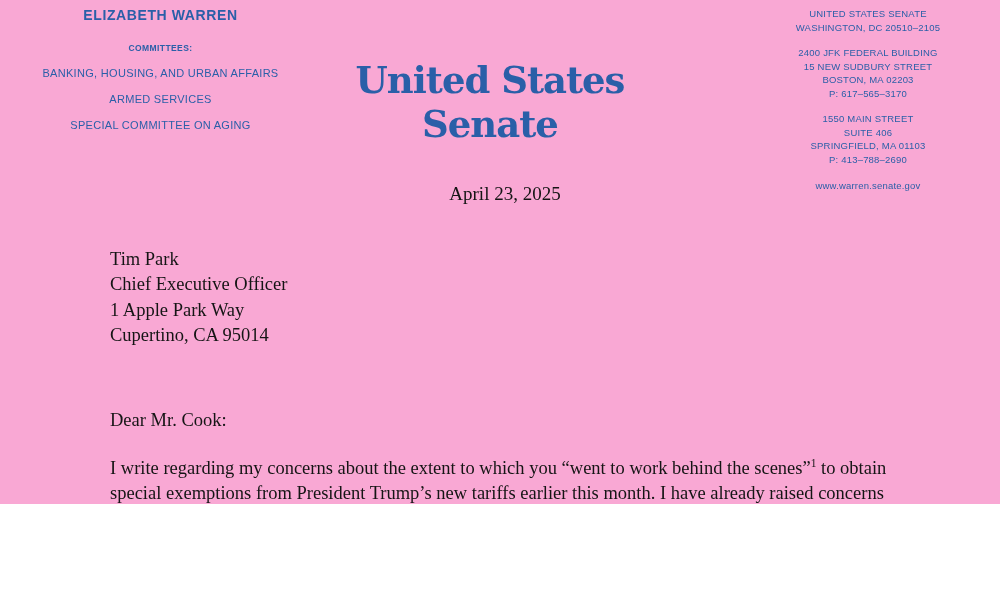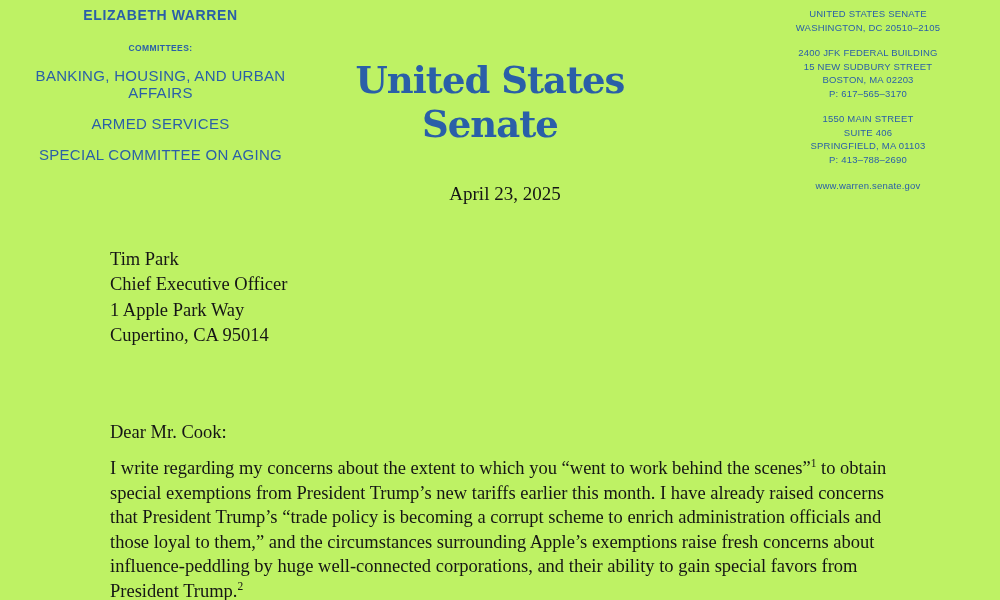--- a/index.html
+++ b/index.html
@@ -3,37 +3,37 @@
 <meta charset="utf-8">
 <style>
   :root{
     --blue:#2a5fa8;
     --ink:#151515;
   }
   html,body{margin:0;padding:0;background:#ffffff;}
   .page{
     position:relative;
     width:1000px;
-    height:600px;
-    background:#bef264;
+    height:504px;
+    background:#f9a8d4;
     overflow:hidden;
     font-family:"Liberation Sans",sans-serif;
   }
 
   
   .lh-left{
     position:absolute;
     top:7px;left:28px;width:265px;
     text-align:center;
     color:var(--blue);
   }
   .lh-name{font-size:14px;letter-spacing:.6px;font-weight:bold;}
   .lh-state{font-size:10.5px;letter-spacing:.5px;margin-top:4px;font-weight:bold;}
   .lh-comm-label{font-size:8.5px;letter-spacing:.4px;margin-top:20px;font-weight:bold;}
-  .lh-comm{font-size:15px;letter-spacing:.3px;margin-top:14px;}
+  .lh-comm{font-size:11px;letter-spacing:.3px;margin-top:14px;}
 
   
   .lh-title{
     position:absolute;
     top:58px;left:290px;width:400px;
     text-align:center;
     font-family:"DejaVu Serif",serif;
     font-weight:bold;
     font-size:37px;
     letter-spacing:-1px;
@@ -59,21 +59,20 @@
     position:absolute;top:183px;left:110px;width:790px;
     text-align:center;font-size:19px;
   }
   .recipient{
     position:absolute;top:247px;left:110px;
     font-size:18.5px;line-height:25.3px;
   }
   .salutation{
     position:absolute;top:410px;left:110px;
     font-size:18.5px;
-    margin-top:12px;
   }
   .body-par{
     position:absolute;top:456px;left:110px;width:792px;
     font-size:18.5px;line-height:24.6px;
     text-align:left;
   }
   .body-par sup{font-size:.62em;line-height:0;}
   .block-line{display:block;}
 </style>
 </head>

